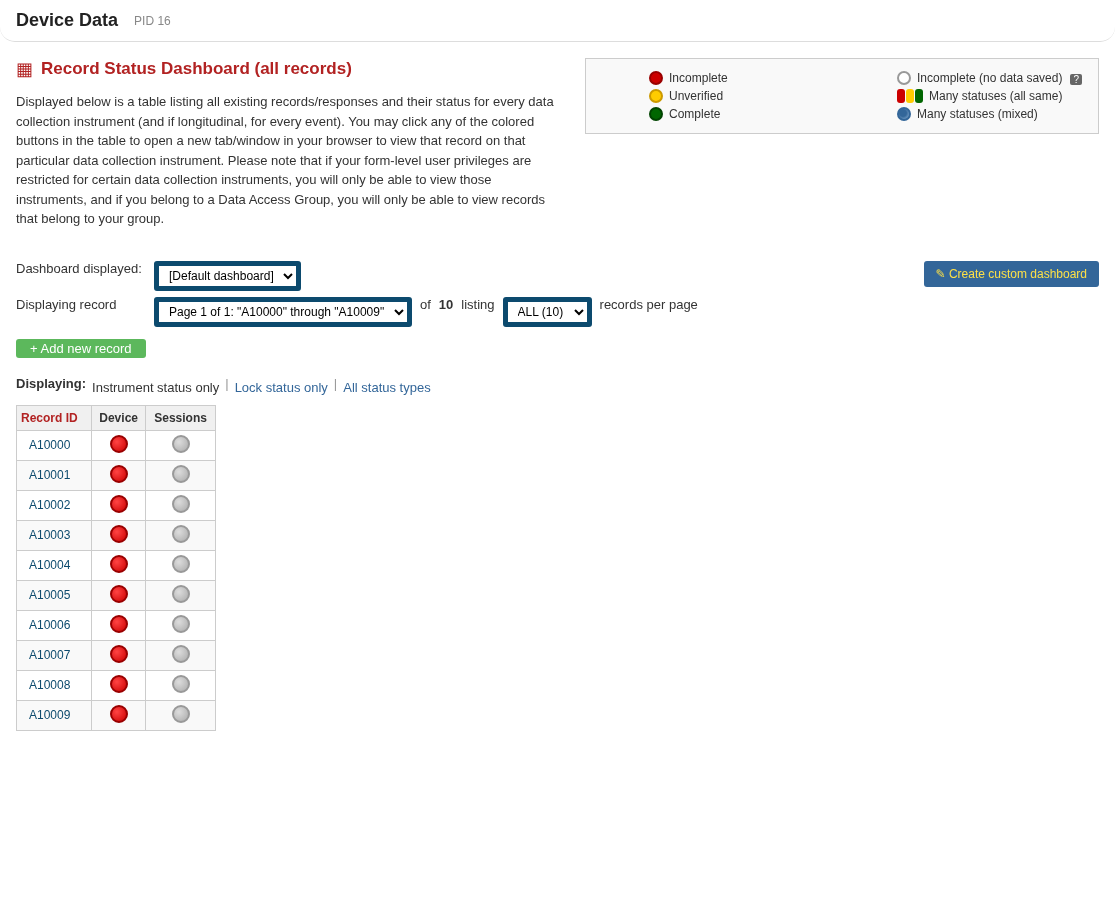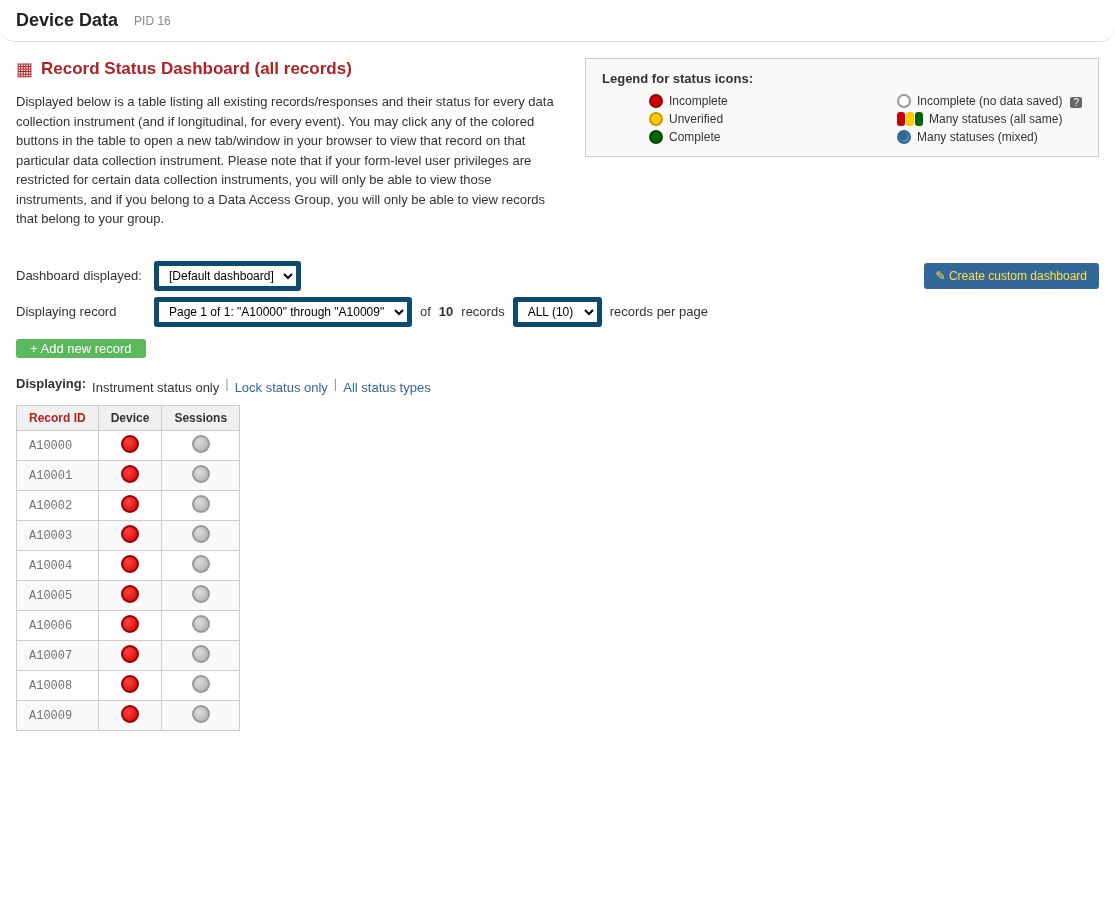--- a/index.html
+++ b/index.html
@@ -30,39 +30,39 @@
     .lc-green { background: #006600; border: 2px solid #004400; }
     .lc-traffic { display: flex; gap: 1px; }
     .lc-traffic span { width: 8px; height: 14px; border-radius: 3px; }
     .lc-t1 { background: #cc0000; }
     .lc-t2 { background: #ffcc00; }
     .lc-t3 { background: #006600; }
     .lc-mixed { width: 14px; height: 14px; border-radius: 50%; background: radial-gradient(circle at 40% 40%, #336699 40%, #99bbdd 100%); border: 2px solid #336699; }
     .question-badge { font-size: 10px; background: #666; color: #fff; border-radius: 2px; padding: 0 3px; margin-left: 2px; }
 
     .controls { margin-bottom: 12px; }
-    .control-row { display: flex; align-items: center; gap: 8px; margin-bottom: 6px; }
+    .control-row { display: flex; align-items: flex-start; gap: 8px; margin-bottom: 6px; }
     .control-label { font-size: 13px; color: #333; min-width: 130px; }
     select { font-size: 12px; padding: 2px 6px; border: 5px solid #0c4a6e; border-radius: 3px; background: #fff; }
     .create-dashboard-btn { background: #336699; color: #fde047; border: none; padding: 6px 12px; border-radius: 3px; font-size: 12px; cursor: pointer; display: flex; align-items: center; gap: 4px; }
 
     .add-record-btn { background: #5cb85c; color: #fff; border: none; padding: 2px 14px; border-radius: 3px; font-size: 13px; cursor: pointer; margin-bottom: 14px; }
 
     .displaying-bar { display: flex; align-items: center; gap: 6px; margin-bottom: 10px; font-size: 13px; }
     .displaying-label { font-weight: bold; }
     .disp-link { color: #336699; text-decoration: none; cursor: pointer; margin-top: 8px; }
     .disp-link.active { color: #333; text-decoration: none; cursor: default; font-weight: normal; }
     .disp-sep { color: #999; }
 
     .data-table { border-collapse: collapse; min-width: 200px; }
-    .data-table th { background: #f0f0f0; border: 1px solid #ccc; padding: 5px 12px; font-size: 12px; font-weight: bold; text-align: center; color: #333; }
+    .data-table th { background: #f0f0f0; border: 1px solid #ccc; padding: 5px 4px; font-size: 12px; font-weight: bold; text-align: center; color: #333; }
     .data-table th.record-col { text-align: left; color: #b22222; }
     .data-table td { border: 1px solid #ccc; padding: 4px 12px; font-size: 12px; text-align: center; }
     .data-table td.record-id { text-align: left; }
-    .data-table td.record-id a { color: #737373; text-decoration: none; font-family: Liberation Mono, monospace; }
+    .data-table td.record-id a { color: #0c4a6e; text-decoration: none; }
     .data-table tr:nth-child(odd) { background: #fff; }
     .data-table tr:nth-child(even) { background: #f9f9f9; }
 
     .status-circle { width: 18px; height: 18px; border-radius: 50%; display: inline-block; }
     .sc-red { background: radial-gradient(circle at 35% 35%, #ff4444, #cc0000); border: 2px solid #990000; }
     .sc-gray { background: radial-gradient(circle at 35% 35%, #ddd, #aaa); border: 2px solid #999; }
 
     .controls-right { margin-left: auto; }
   </style>
 </head>
@@ -78,21 +78,20 @@
   <div class="top-section">
     <div style="flex:1">
       <div class="page-title">
         <span class="grid-icon">▦</span>
         <h2>Record Status Dashboard (all records)</h2>
       </div>
       <p class="description">Displayed below is a table listing all existing records/responses and their status for every data collection instrument (and if longitudinal, for every event). You may click any of the colored buttons in the table to open a new tab/window in your browser to view that record on that particular data collection instrument. Please note that if your form-level user privileges are restricted for certain data collection instruments, you will only be able to view those instruments, and if you belong to a Data Access Group, you will only be able to view records that belong to your group.</p>
     </div>
 
     <div class="legend-box">
-      <h4>Legend for status icons:</h4>
       <div class="legend-grid">
         <div class="legend-item">
           <span class="legend-circle lc-red"></span>
           <span>Incomplete</span>
         </div>
         <div class="legend-item">
           <span class="legend-circle lc-gray-outline"></span>
           <span>Incomplete (no data saved)</span>
           <span class="question-badge">?</span>
         </div>
@@ -130,21 +129,21 @@
         <button class="create-dashboard-btn">✎ Create custom dashboard</button>
       </div>
     </div>
     <div class="control-row">
       <span class="control-label">Displaying record</span>
       <select>
         <option>Page 1 of 1: "A10000" through "A10009"</option>
       </select>
       <span>of</span>
       <strong>10</strong>
-      <span>records</span>
+      <span>listing</span>
       <select>
         <option>ALL (10)</option>
       </select>
       <span>records per page</span>
     </div>
   </div>
 
   <button class="add-record-btn">+ Add new record</button>
 
   <div class="displaying-bar">

